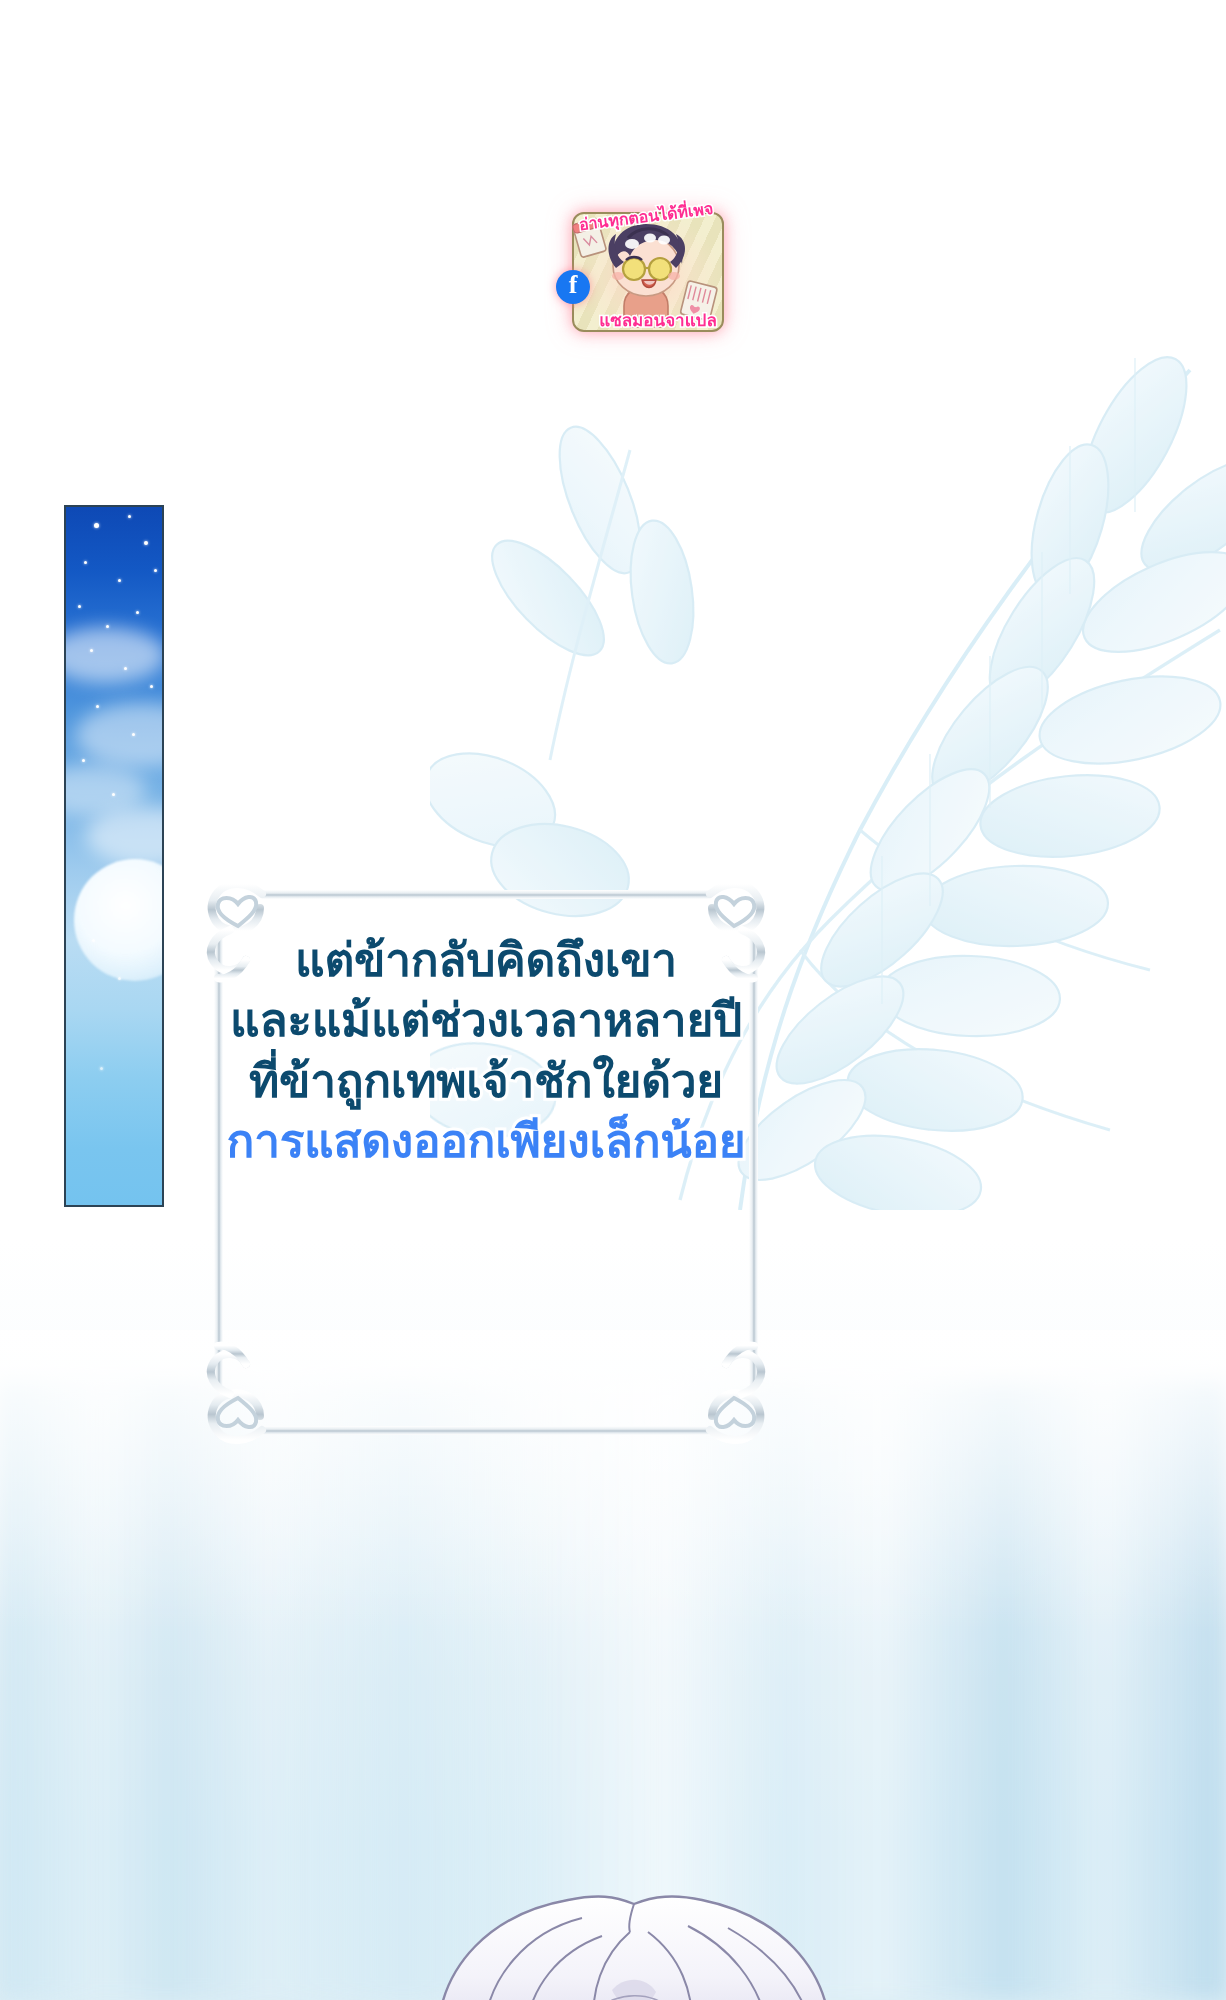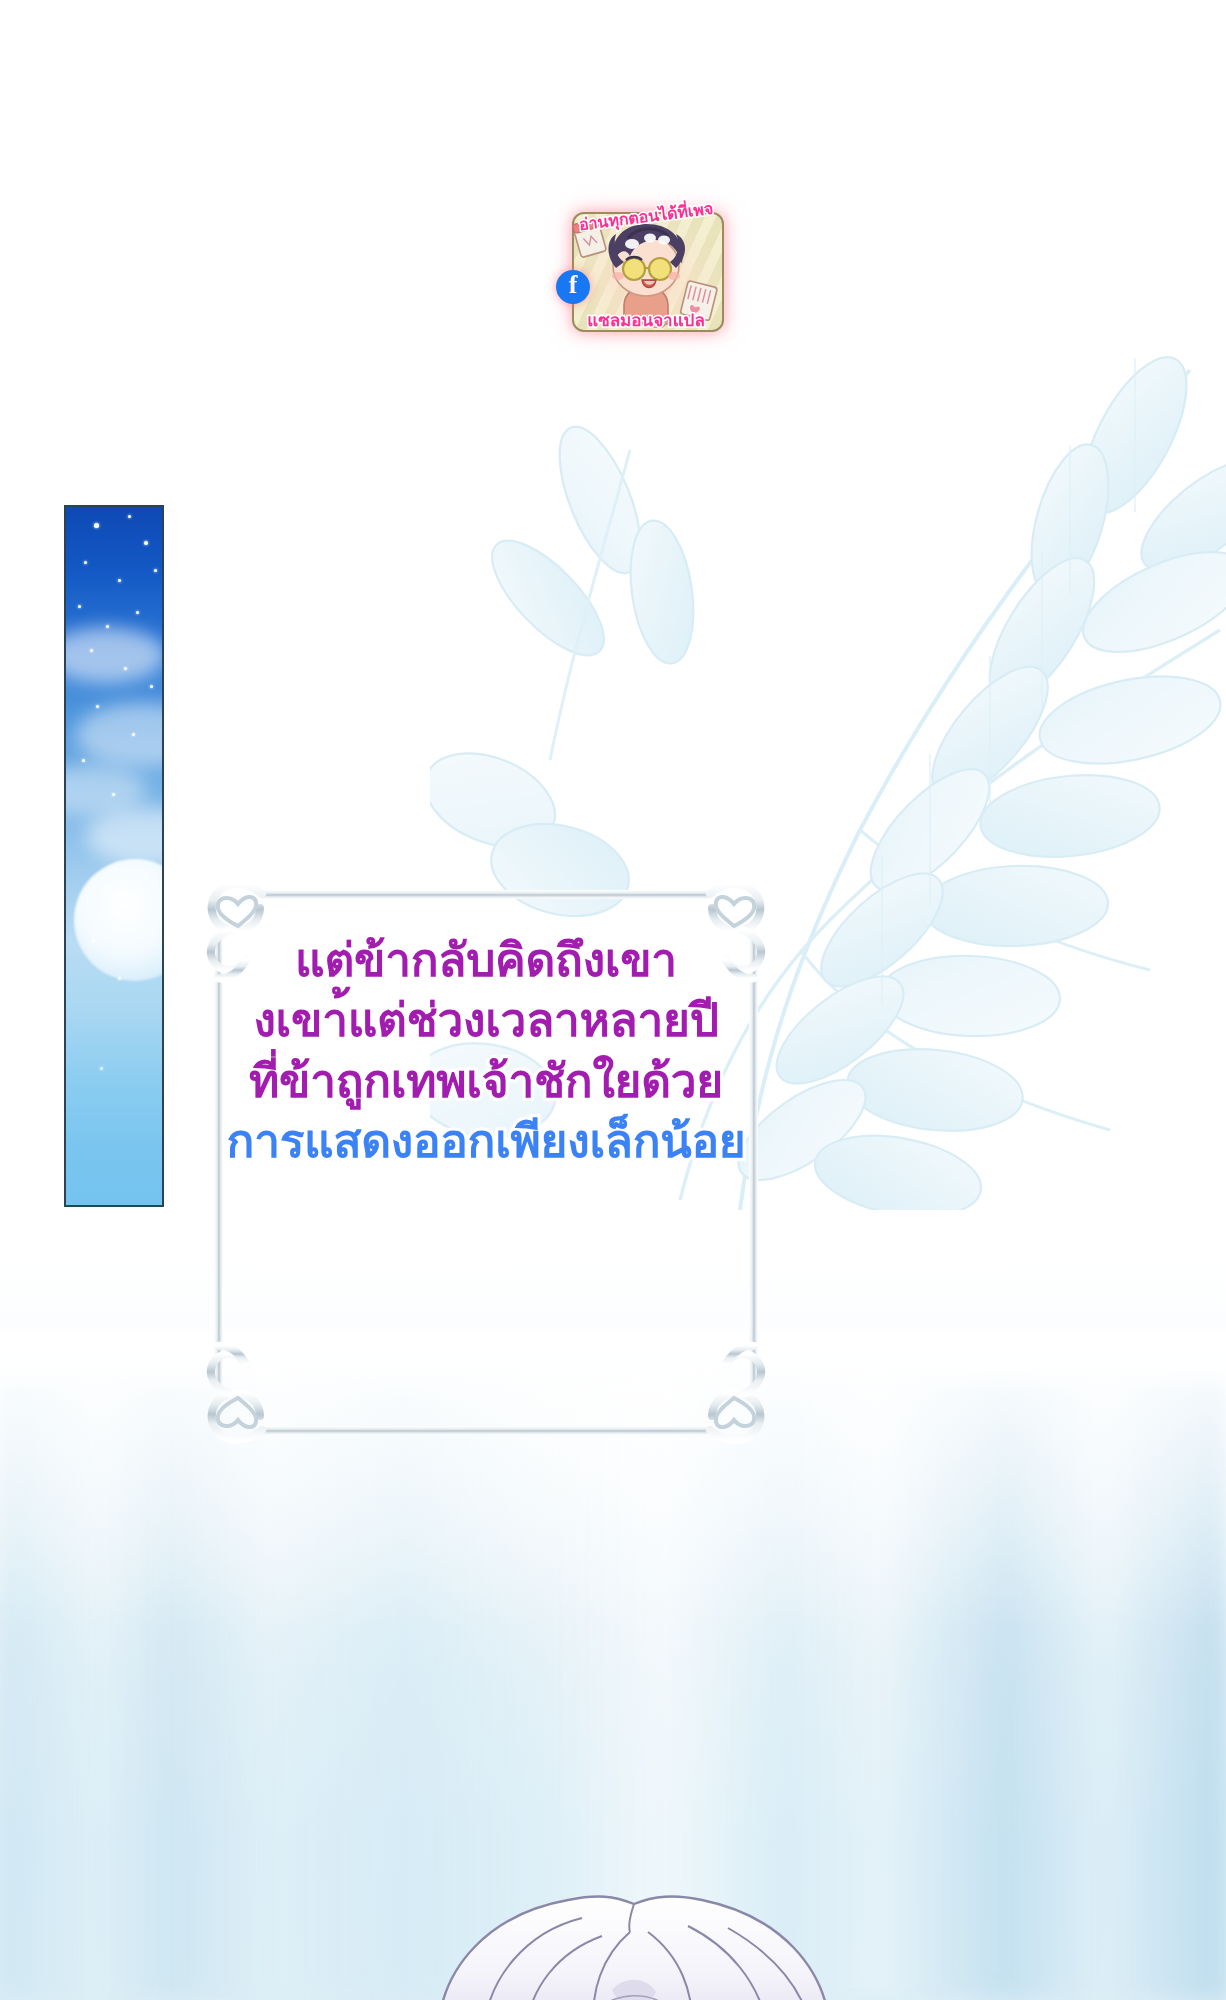--- a/index.html
+++ b/index.html
@@ -147,21 +147,21 @@
     display: block;
     font-family: "Liberation Sans", "DejaVu Sans", sans-serif;
     font-weight: bold;
     font-size: 46px;
     letter-spacing: -0.3px;
     margin: 0;
     padding: 3px 0;
     white-space: nowrap;
   }
   .dline.dark {
-    color: #a21caf;
+    color: #0c4a6e;
     -webkit-text-stroke: 6px #ffffff;
     paint-order: stroke fill;
     text-shadow:
       0 0 4px rgba(255,255,255,1),
       0 0 8px rgba(255,255,255,0.9);
   }
   .dline.navy {
     color: #3b82f6;
     -webkit-text-stroke: 6px #ffffff;
     paint-order: stroke fill;
@@ -214,21 +214,21 @@
     paint-order: stroke fill;
     white-space: nowrap;
     pointer-events: none;
   }
   .wm-text-top {
     left: 0; top: 6px;
     font-size: 16px;
     transform: rotate(-7deg);
   }
   .wm-text-bottom {
-    left: 0; top: 108px;
+    left: 12px; top: 108px;
     font-size: 17px;
   }
   .wm-fb {
     position: absolute;
     left: 0px;
     top: 72px;
     width: 34px;
     height: 34px;
     border-radius: 50%;
     background: #1877f2;
@@ -405,21 +405,21 @@
         <path d="M 62 52 C 56 44 44 44 42 52 C 40 60 50 68 62 74 C 72 66 82 58 80 50 C 78 42 68 44 62 52 Z"></path>
         <path d="M 558 52 C 564 44 576 44 578 52 C 580 60 570 68 558 74 C 548 66 538 58 540 50 C 542 42 552 44 558 52 Z"></path>
         <path d="M 62 568 C 56 576 44 576 42 568 C 40 560 50 552 62 546 C 72 554 82 562 80 570 C 78 578 68 576 62 568 Z"></path>
         <path d="M 558 568 C 564 576 576 576 578 568 C 580 560 570 552 558 546 C 548 554 538 562 540 570 C 542 578 552 576 558 568 Z"></path>
       </g>
     </svg>
   </div>
 
   <div class="dialogue">
     <span class="dline dark">แต่ข้ากลับคิดถึงเขา</span>
-    <span class="dline dark">งเขา้แต่ช่วงเวลาหลายปี</span>
+    <span class="dline dark">และแม้แต่ช่วงเวลาหลายปี</span>
     <span class="dline dark">ที่ข้าถูกเทพเจ้าชักใยด้วย</span>
     <span class="dline navy">การแสดงออกเพียงเล็กน้อย</span>
   </div>
 
   <div class="watermark">
     <div class="wm-card"></div>
     <div class="wm-chibi">
       <svg viewBox="0 0 148 116" xmlns="http://www.w3.org/2000/svg">
 
         <g transform="translate(2,6) rotate(-16 18 18)">

